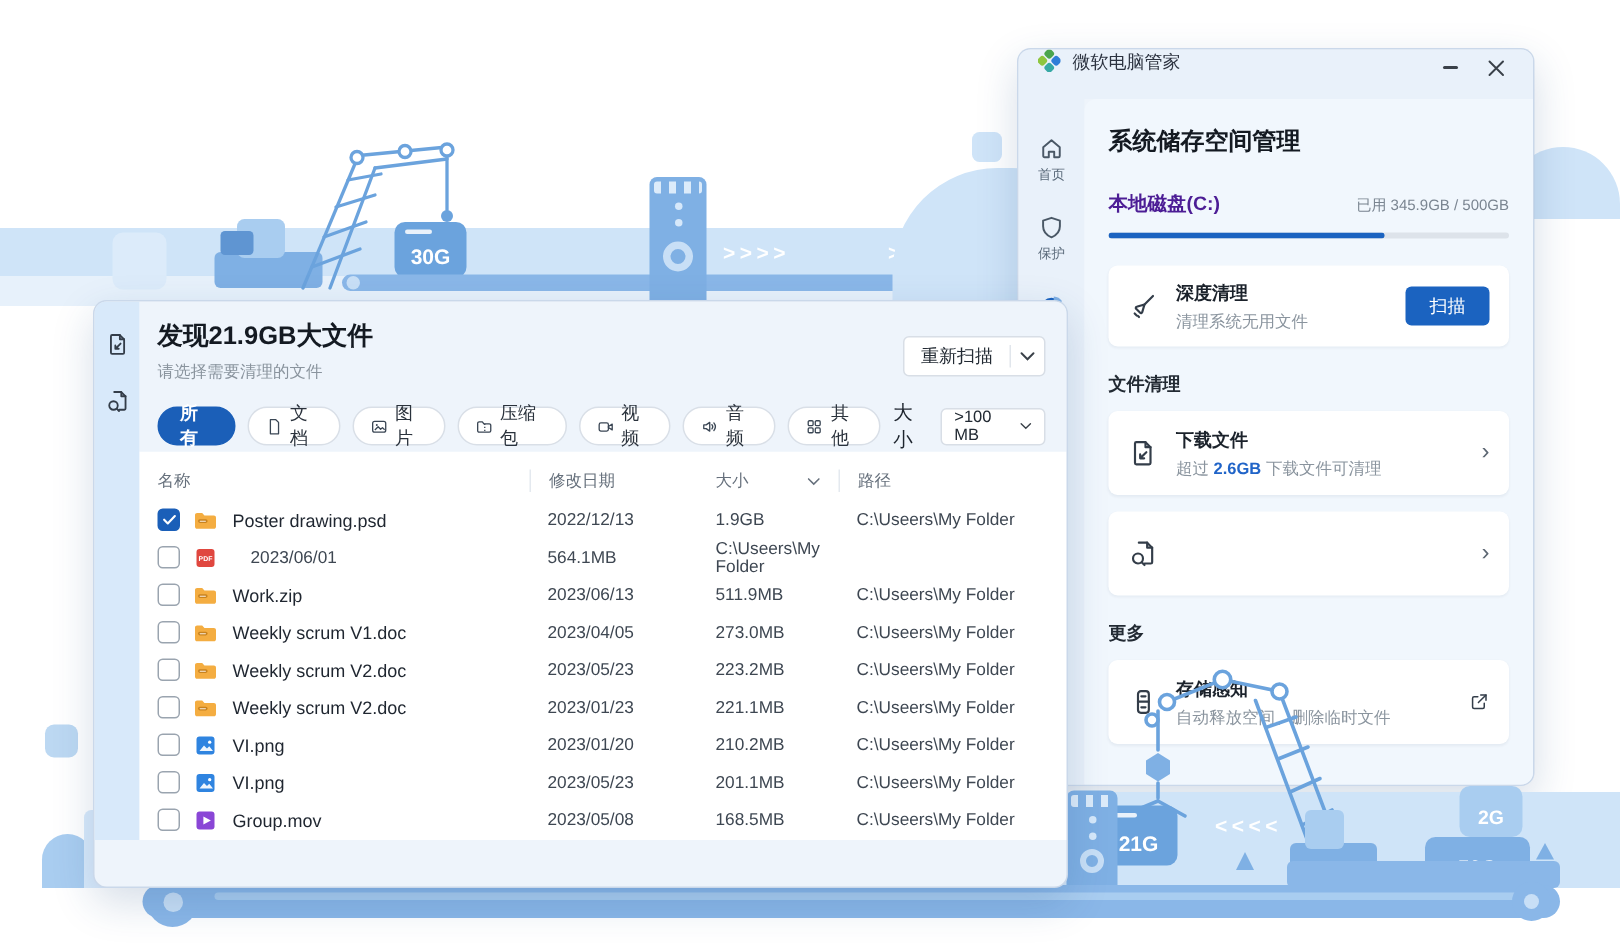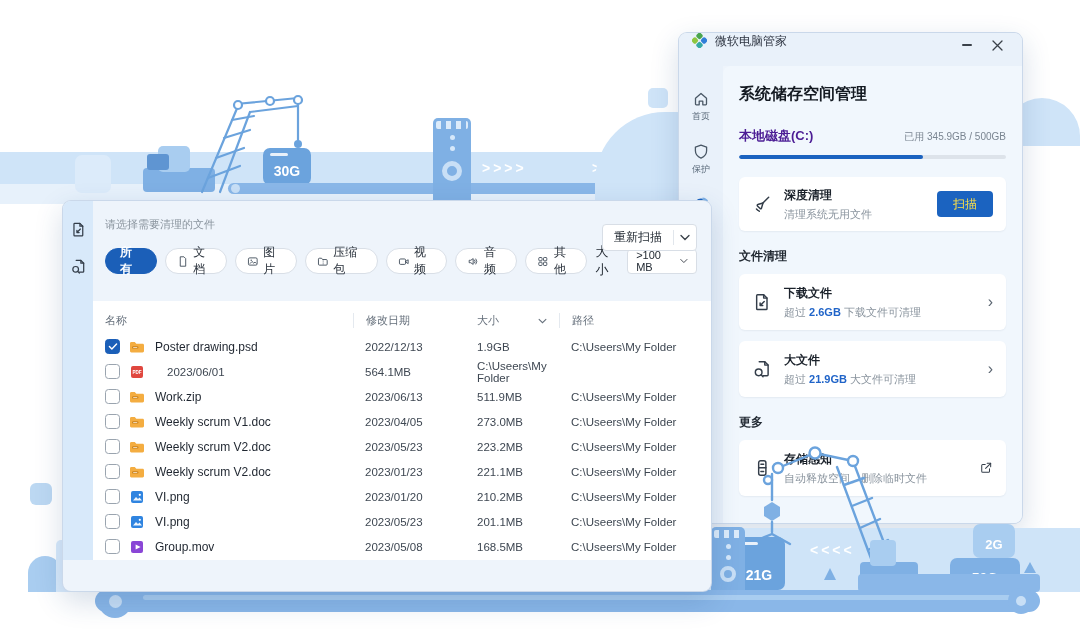--- a/index.html
+++ b/index.html
@@ -66,21 +66,21 @@
   .disk-usage { font-size:10px; color:#7a8591; }
   .progress { margin-top:10px; height:4px; border-radius:2px; background:#dde3ea; overflow:hidden; }
   .progress > div { height:100%; background:#1b63c0; border-radius:2px; width:0; }
   .card { background:#fff; border-radius:6px; box-shadow:0 1px 2px rgba(20,40,70,.06);
     display:flex; align-items:center; padding:0 13px; }
   .card-deep { margin-top:18px; height:54px; }
   .card-texts { margin-left:12px; }
   .card-title { font-size:12px; font-weight:bold; color:#1b222b; }
   .card-desc { font-size:11px; color:#8a949e; margin-top:3px; }
   .card-desc .hl { color:#2064c8; font-weight:bold; }
-  .scan-btn { margin-left:auto; width:56px; height:26px; background:#1b63c0; color:#fde047; font-size:12px;
+  .scan-btn { margin-left:auto; width:56px; height:26px; background:#1b63c0; color:#ffffff; font-size:12px;
     border:none; border-radius:4px; display:flex; align-items:center; justify-content:center; }
   .section-label { font-size:12px; font-weight:bold; color:#222a33; margin:17px 0 9px 0; }
   .card-nav { height:56px; margin-bottom:11px; }
   .chev-right { margin-left:auto; font-size:16px; color:#5d6773; }
   .ext-ico { margin-left:auto; }
   .ico-outline { stroke:#333d49; stroke-width:1.3; fill:none; stroke-linecap:round; stroke-linejoin:round; }
 
   
   .win-files { left:62px; top:200px; width:650px; height:392px; z-index:4; }
   .lf-body { display:flex; height:359px; }
@@ -258,28 +258,20 @@
       </div>
       <div class="card card-nav">
         <svg width="20" height="20" viewBox="0 0 18 18">
           <g class="ico-outline">
             <path d="M6.5 2.5h5l3 3v8.7a.8.8 0 0 1-.8.8H10"></path>
             <path d="M11.5 2.5v3h3"></path>
             <circle cx="6" cy="12" r="3"></circle>
             <path d="M8.2 14.2l1.7 1.7"></path>
           </g>
         </svg>
-        <div class="card-texts">
-          <div class="card-title">大文件</div>
-          <div class="card-desc">
-            <span>超过</span>
-            <span class="hl">21.9GB</span>
-            <span>大文件可清理</span>
-          </div>
-        </div>
         <span class="chev-right">›</span>
       </div>
       <div class="section-label">更多</div>
       <div class="card card-nav">
         <svg width="20" height="20" viewBox="0 0 18 18">
           <g class="ico-outline">
             <rect x="6" y="2.5" width="6.5" height="13" rx="1.8"></rect>
             <line x1="6" y1="8.8" x2="12.5" y2="8.8"></line>
             <line x1="8" y1="5.6" x2="10.5" y2="5.6"></line>
             <line x1="8" y1="12.2" x2="10.5" y2="12.2"></line>
@@ -322,21 +314,21 @@
       <circle cx="58" cy="28" r="5"></circle>
         <circle cx="95" cy="13" r="5.5"></circle>
         <circle cx="133" cy="21" r="5"></circle>
       <circle cx="48" cy="40" r="4"></circle>
     </g>
     <path d="M52 62l8 5v9l-8 5-8-5v-9z" fill="#7fb0e4"></path>
     <rect x="140" y="122" width="58" height="24" rx="4" fill="#7fb0e4"></rect>
     <rect x="150" y="100" width="26" height="26" rx="4" fill="#a9cdf0"></rect>
     <path d="M104 140l6-12 6 12z" fill="#7fb0e4"></path>
   </svg>
-  <div class="abs weight-block" style="left:733px;top:537px;width:52px;height:53px;font-size:14px;padding-bottom:7px;z-index:3">
+  <div class="abs weight-block" style="left:733px;top:537px;width:52px;height:40px;font-size:14px;padding-bottom:7px;z-index:3">
     <span class="tab"></span>
       <span>21G</span>
   </div>
   <div class="abs weight-block" style="left:973px;top:524px;width:42px;height:34px;font-size:13px;background:#a9cdf0;padding-bottom:6px;z-index:3">
     <span>2G</span>
   </div>
   <div class="abs weight-block" style="left:950px;top:558px;width:70px;height:34px;font-size:14px;background:#7fb0e4;padding-bottom:6px;z-index:3">
     <span>50G</span>
   </div>
   <div class="abs tower" style="left:711px;top:527px;width:34px;height:65px;z-index:3">
@@ -376,20 +368,21 @@
             <path d="M6.5 2.5h5l3 3v8.7a.8.8 0 0 1-.8.8H10"></path>
             <path d="M11.5 2.5v3h3"></path>
               <circle cx="6" cy="12" r="3"></circle>
               <path d="M8.2 14.2l1.7 1.7"></path>
           </g>
         </svg>
       </div>
     </div>
     <div class="lf-main">
       <div class="lf-header">
+        <div class="lf-heading">发现21.9GB大文件</div>
         <div class="lf-sub">请选择需要清理的文件</div>
         <div class="rescan">
           <span class="r-label">重新扫描</span>
           <span class="r-div"></span>
           <span class="r-chev">
             <svg width="10" height="7" viewBox="0 0 10 7">
               <path d="M1 1.5l4 4 4-4" stroke="#3a4149" stroke-width="1.3" fill="none" stroke-linecap="round"></path>
             </svg>
           </span>
         </div>

